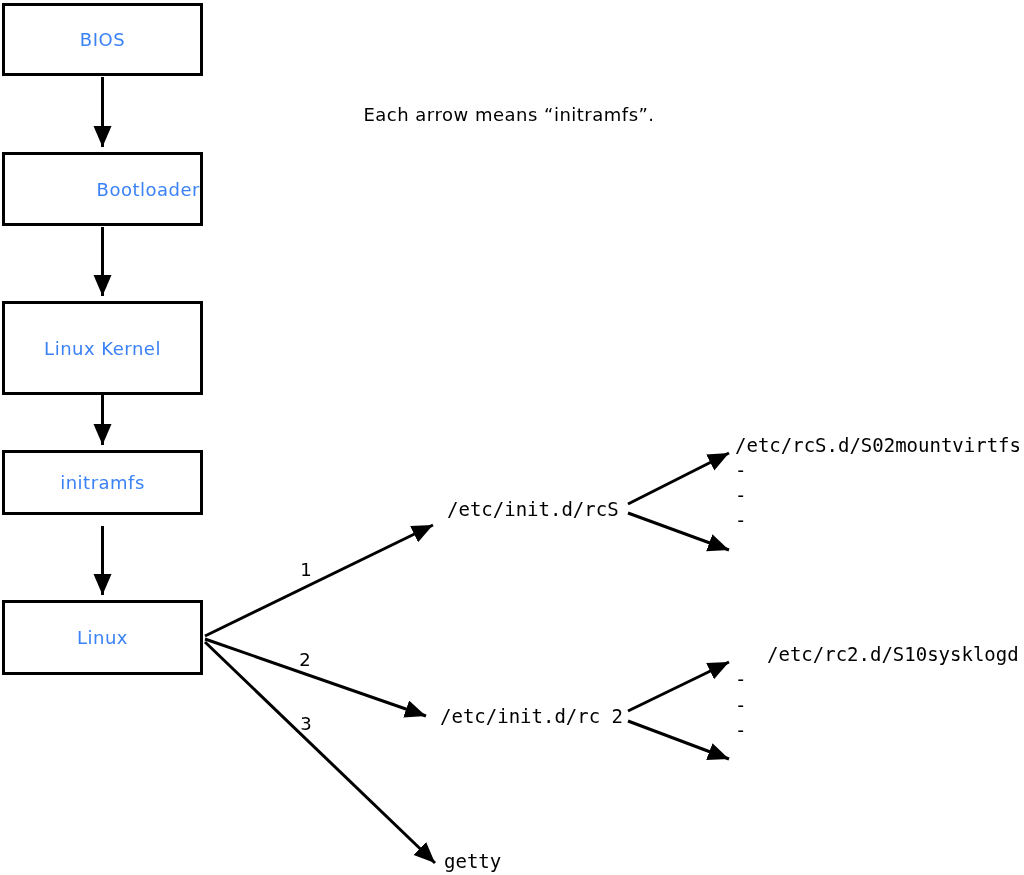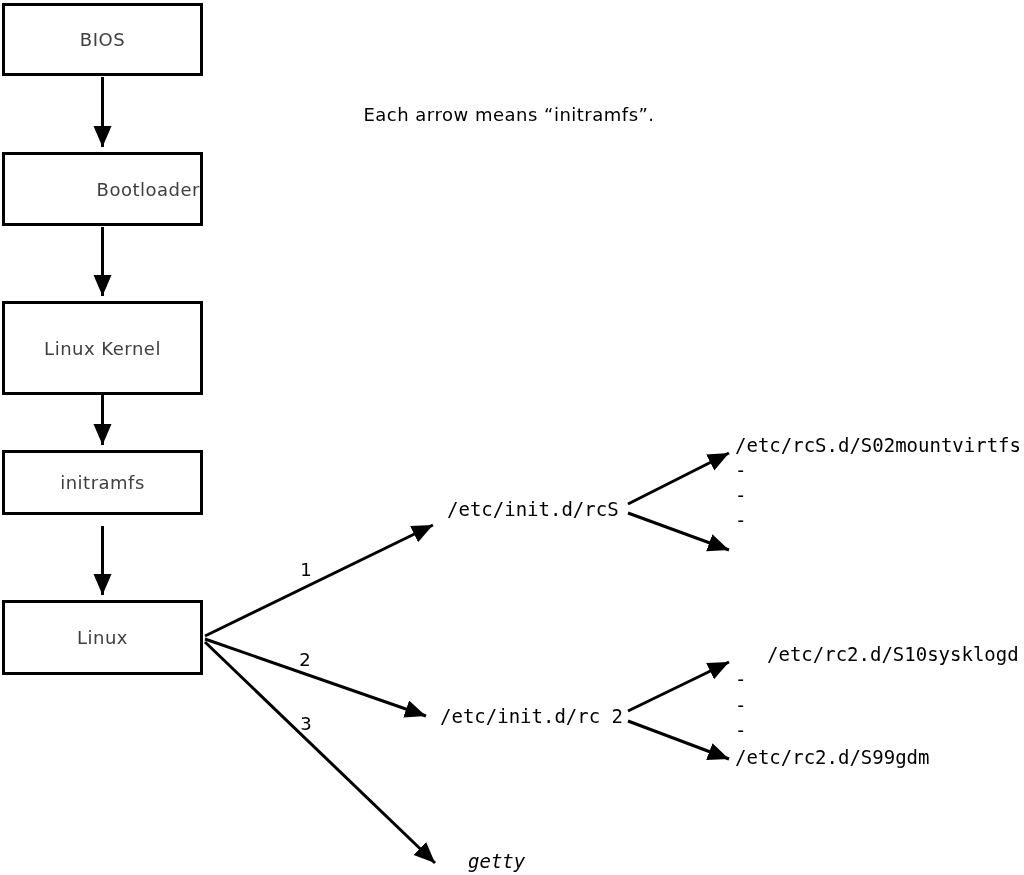--- a/index.html
+++ b/index.html
@@ -24,21 +24,21 @@
     width: 201px;
     border: 3px solid #000000;
     background: #ffffff;
     display: flex;
     align-items: center;
     justify-content: center;
   }
   .node-label {
     font-size: 18px;
     letter-spacing: 0.5px;
-    color: #404040;
+    color: #3b82f6;
   }
   .caption {
     position: absolute;
     transform: translate(-50%, -50%);
     font-size: 18px;
     letter-spacing: 0.5px;
     white-space: pre;
   }
   .arrow-num {
     position: absolute;
@@ -113,17 +113,16 @@
   <div class="mono-label" style="left:735px; top:445px;">/etc/rcS.d/S02mountvirtfs</div>
   <div class="mono-label" style="left:735px; top:470px;">-</div>
   <div class="mono-label" style="left:735px; top:495px;">-</div>
   <div class="mono-label" style="left:735px; top:520px;">-</div>
 
   <div class="mono-label" style="left:440px; top:716px;">/etc/init.d/rc 2</div>
   <div class="mono-label" style="left:735px; top:654px;margin-left:32px;">/etc/rc2.d/S10sysklogd</div>
   <div class="mono-label" style="left:735px; top:679px;">-</div>
   <div class="mono-label" style="left:735px; top:705px;">-</div>
   <div class="mono-label" style="left:735px; top:730px;">-</div>
-  <div class="mono-label" style="left:735px; top:757px;">/etc/rc2.d/S99gdm</div>
 
-  <div class="mono-label" style="left:468px; top:861px;font-style:italic;">getty</div>
+  <div class="mono-label" style="left:444px; top:861px;">getty</div>
 
 </div>
 
 </body></html>

